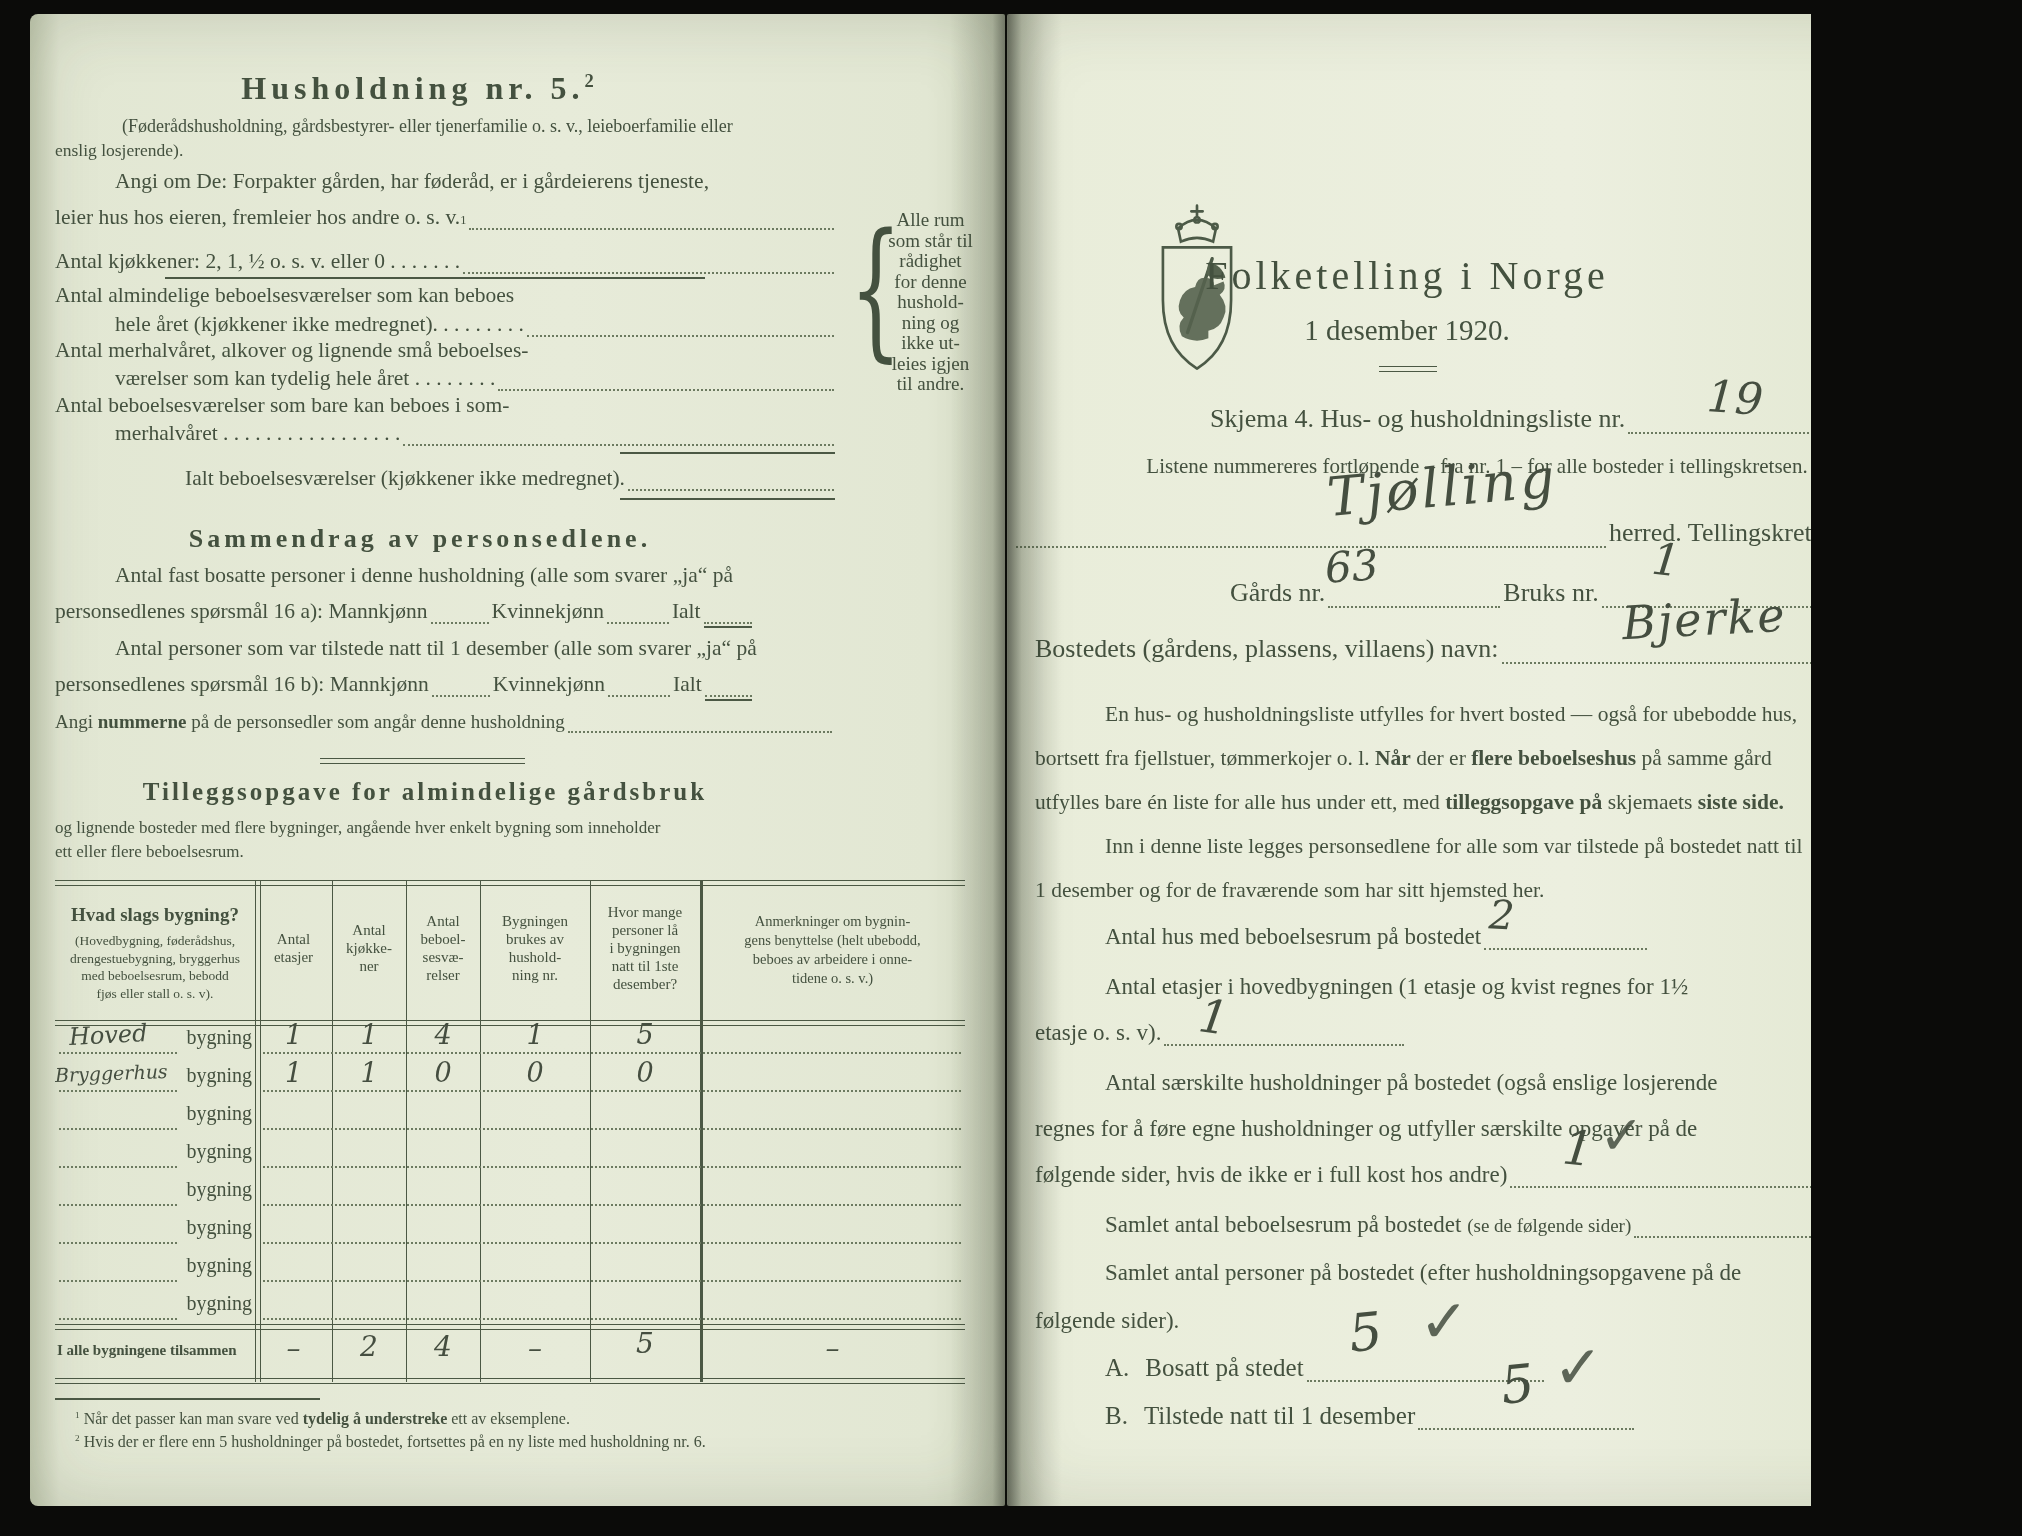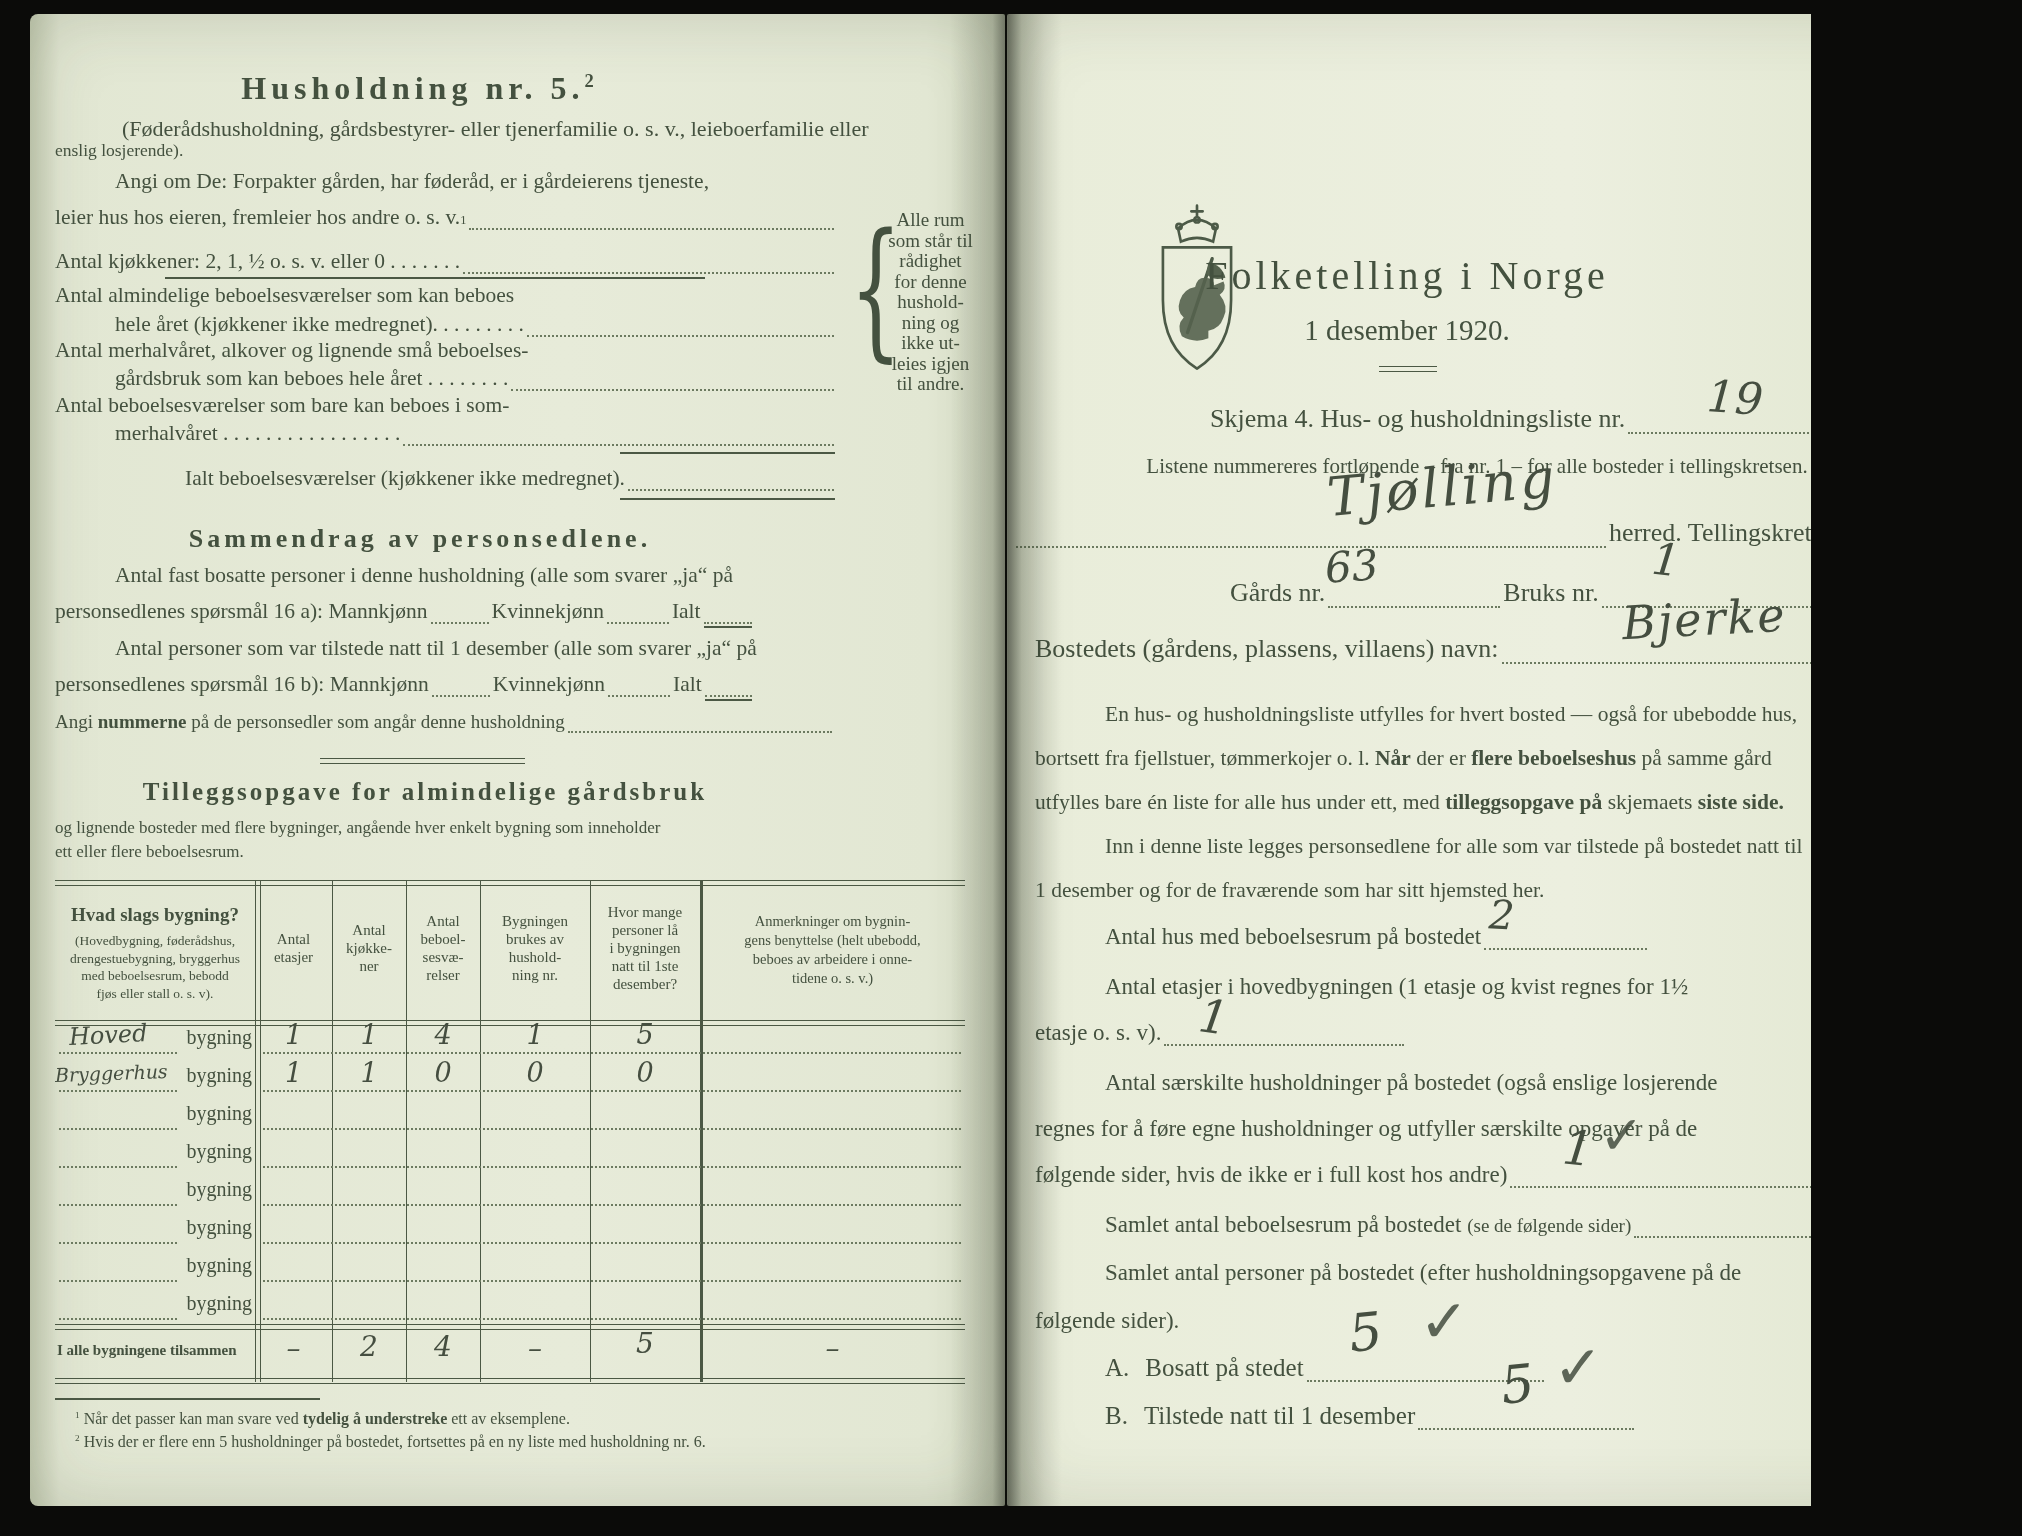--- a/index.html
+++ b/index.html
@@ -39,21 +39,21 @@
 <body>
 
 <div id="scene">
 
   <div class="pg" id="pgL">
 
     <div class="el b c" style="left:40px;top:56px;width:700px;font-size:32px;letter-spacing:5px;">
       <span>Husholdning nr. 5.</span><span class="sup">2</span>
     </div>
 
-    <div class="el" style="left:92px;top:102px;font-size:22px;">(Føderådshusholdning, gårdsbestyrer- eller tjenerfamilie o. s. v., leieboerfamilie eller</div>
+    <div class="el" style="left:92px;top:102px;font-size:18px;">(Føderådshusholdning, gårdsbestyrer- eller tjenerfamilie o. s. v., leieboerfamilie eller</div>
     <div class="el" style="left:25px;top:126px;font-size:17.5px;">enslig losjerende).</div>
 
     <div class="el" style="left:85px;top:155px;font-size:21.5px;">Angi om De: Forpakter gården, har føderåd, er i gårdeierens tjeneste,</div>
     <div class="el flex" style="left:25px;top:191px;width:782px;font-size:21.5px;">
       <span>leier hus hos eieren, fremleier hos andre o. s. v.</span>
         <span class="sup">1</span>
         <span class="fill"></span>
     </div>
 
     <div class="el flex" style="left:25px;top:235px;width:782px;font-size:21.5px;">
@@ -63,21 +63,21 @@
     <div class="solidline" style="left:135px;top:237px;width:540px;height:26px;"></div>
 
     <div class="el" style="left:25px;top:269px;font-size:21.5px;">Antal almindelige beboelsesværelser som kan beboes</div>
     <div class="el flex" style="left:85px;top:298px;width:722px;font-size:21.5px;">
       <span>hele året (kjøkkener ikke medregnet). . . . . . . . .</span>
         <span class="fill"></span>
     </div>
 
     <div class="el" style="left:25px;top:324px;font-size:21.5px;">Antal merhalvåret, alkover og lignende små beboelses-</div>
     <div class="el flex" style="left:85px;top:352px;width:722px;font-size:21.5px;">
-      <span>gårdsbruk som kan beboes hele året . . . . . . . .</span>
+      <span>værelser som kan tydelig hele året . . . . . . . .</span>
         <span class="fill"></span>
     </div>
 
     <div class="el" style="left:25px;top:379px;font-size:21.5px;">Antal beboelsesværelser som bare kan beboes i som-</div>
     <div class="el flex" style="left:85px;top:407px;width:722px;font-size:21.5px;">
       <span>merhalvåret . . . . . . . . . . . . . . . . .</span>
         <span class="fill"></span>
     </div>
     <div class="solidline" style="left:590px;top:412px;width:215px;height:26px;"></div>
 

